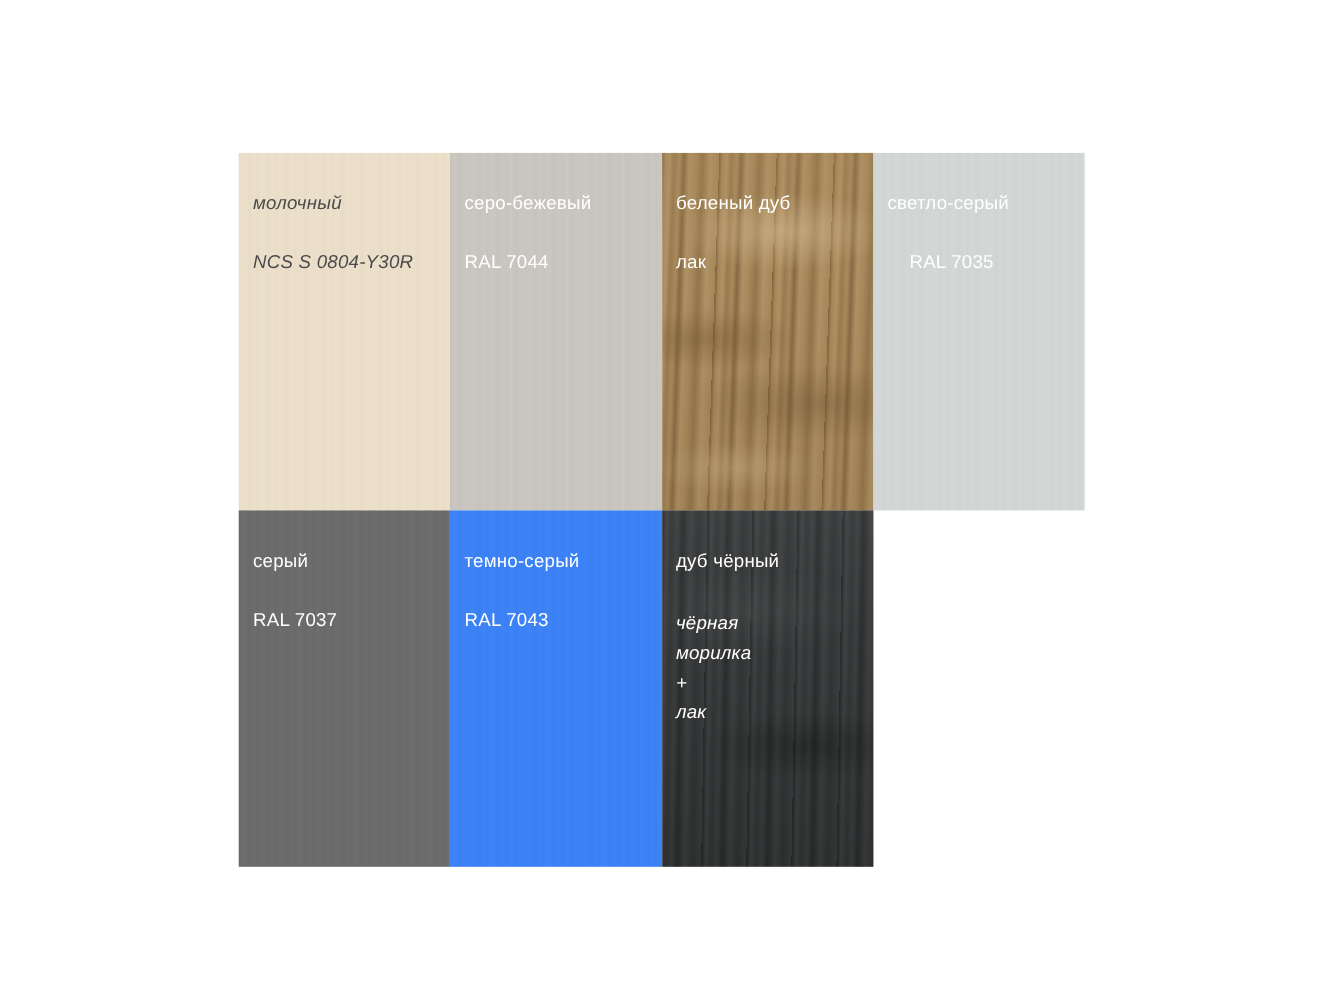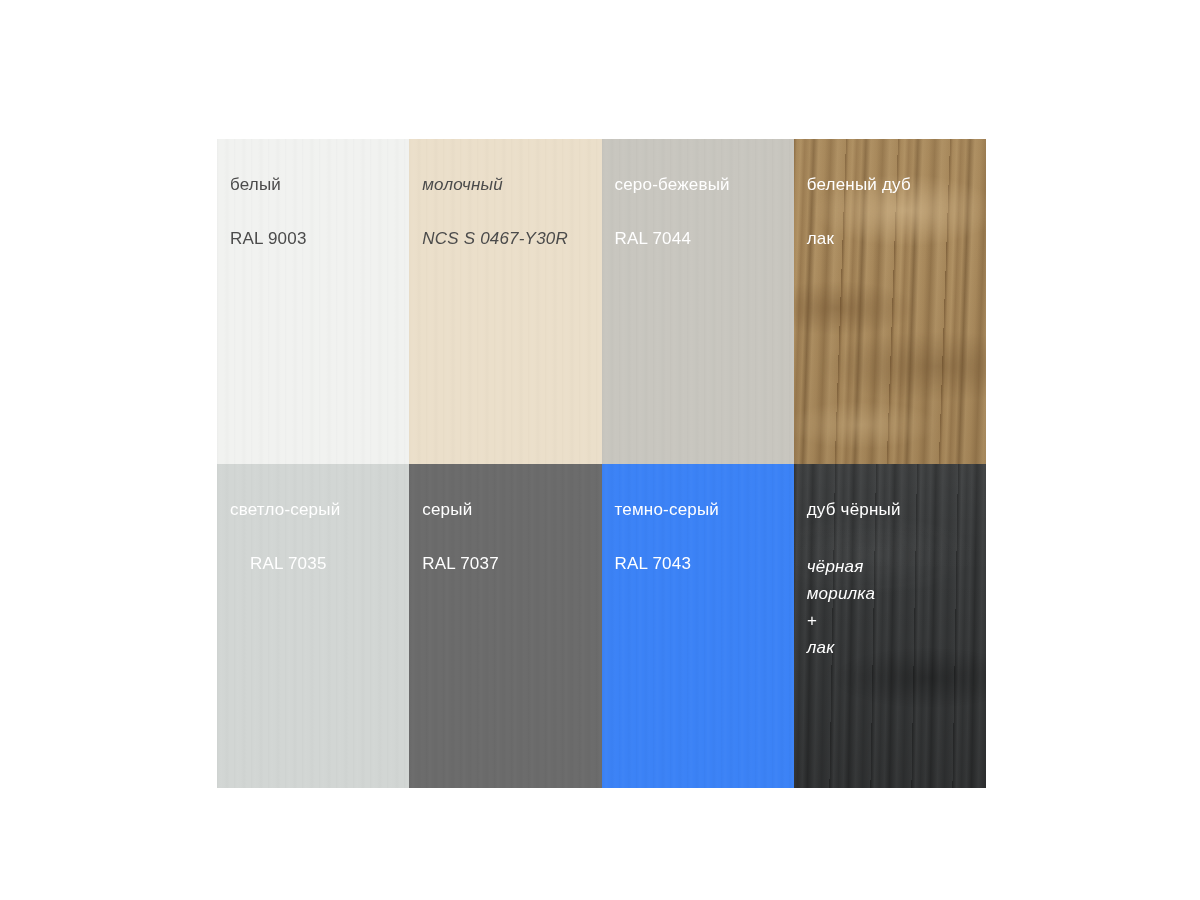--- a/index.html
+++ b/index.html
@@ -153,32 +153,25 @@
     line-height: 27px;
     letter-spacing: 0.2px;
     white-space: nowrap;
     font-style: italic;
   }
 </style>
 </head>
 <body>
 
 <div id="swatch-grid">
-    <div class="swatch" style="background-color: rgb(241, 242, 240);">
-      <div class="grain-overlay soft"></div>
-      <div class="swatch-text">
-        <div class="swatch-name" style="color: rgb(75, 75, 75);">белый</div>
-        <div class="swatch-code" style="color: rgb(75, 75, 75);">RAL 9003</div>
-      </div>
-    </div>
     <div class="swatch" style="background-color: rgb(235, 223, 202); font-style: italic;">
       <div class="grain-overlay soft"></div>
       <div class="swatch-text">
         <div class="swatch-name" style="color: rgb(75, 75, 75);">молочный</div>
-        <div class="swatch-code" style="color: rgb(75, 75, 75);">NCS S 0467-Y30R</div>
+        <div class="swatch-code" style="color: rgb(75, 75, 75);">NCS S 0804-Y30R</div>
       </div>
     </div>
     <div class="swatch" style="background-color: rgb(200, 198, 191);">
       <div class="grain-overlay soft"></div>
       <div class="swatch-text">
         <div class="swatch-name" style="color: rgb(255, 255, 255);">серо-бежевый</div>
         <div class="swatch-code" style="color: rgb(255, 255, 255);">RAL 7044</div>
       </div>
     </div>
     <div class="swatch wood-light">

